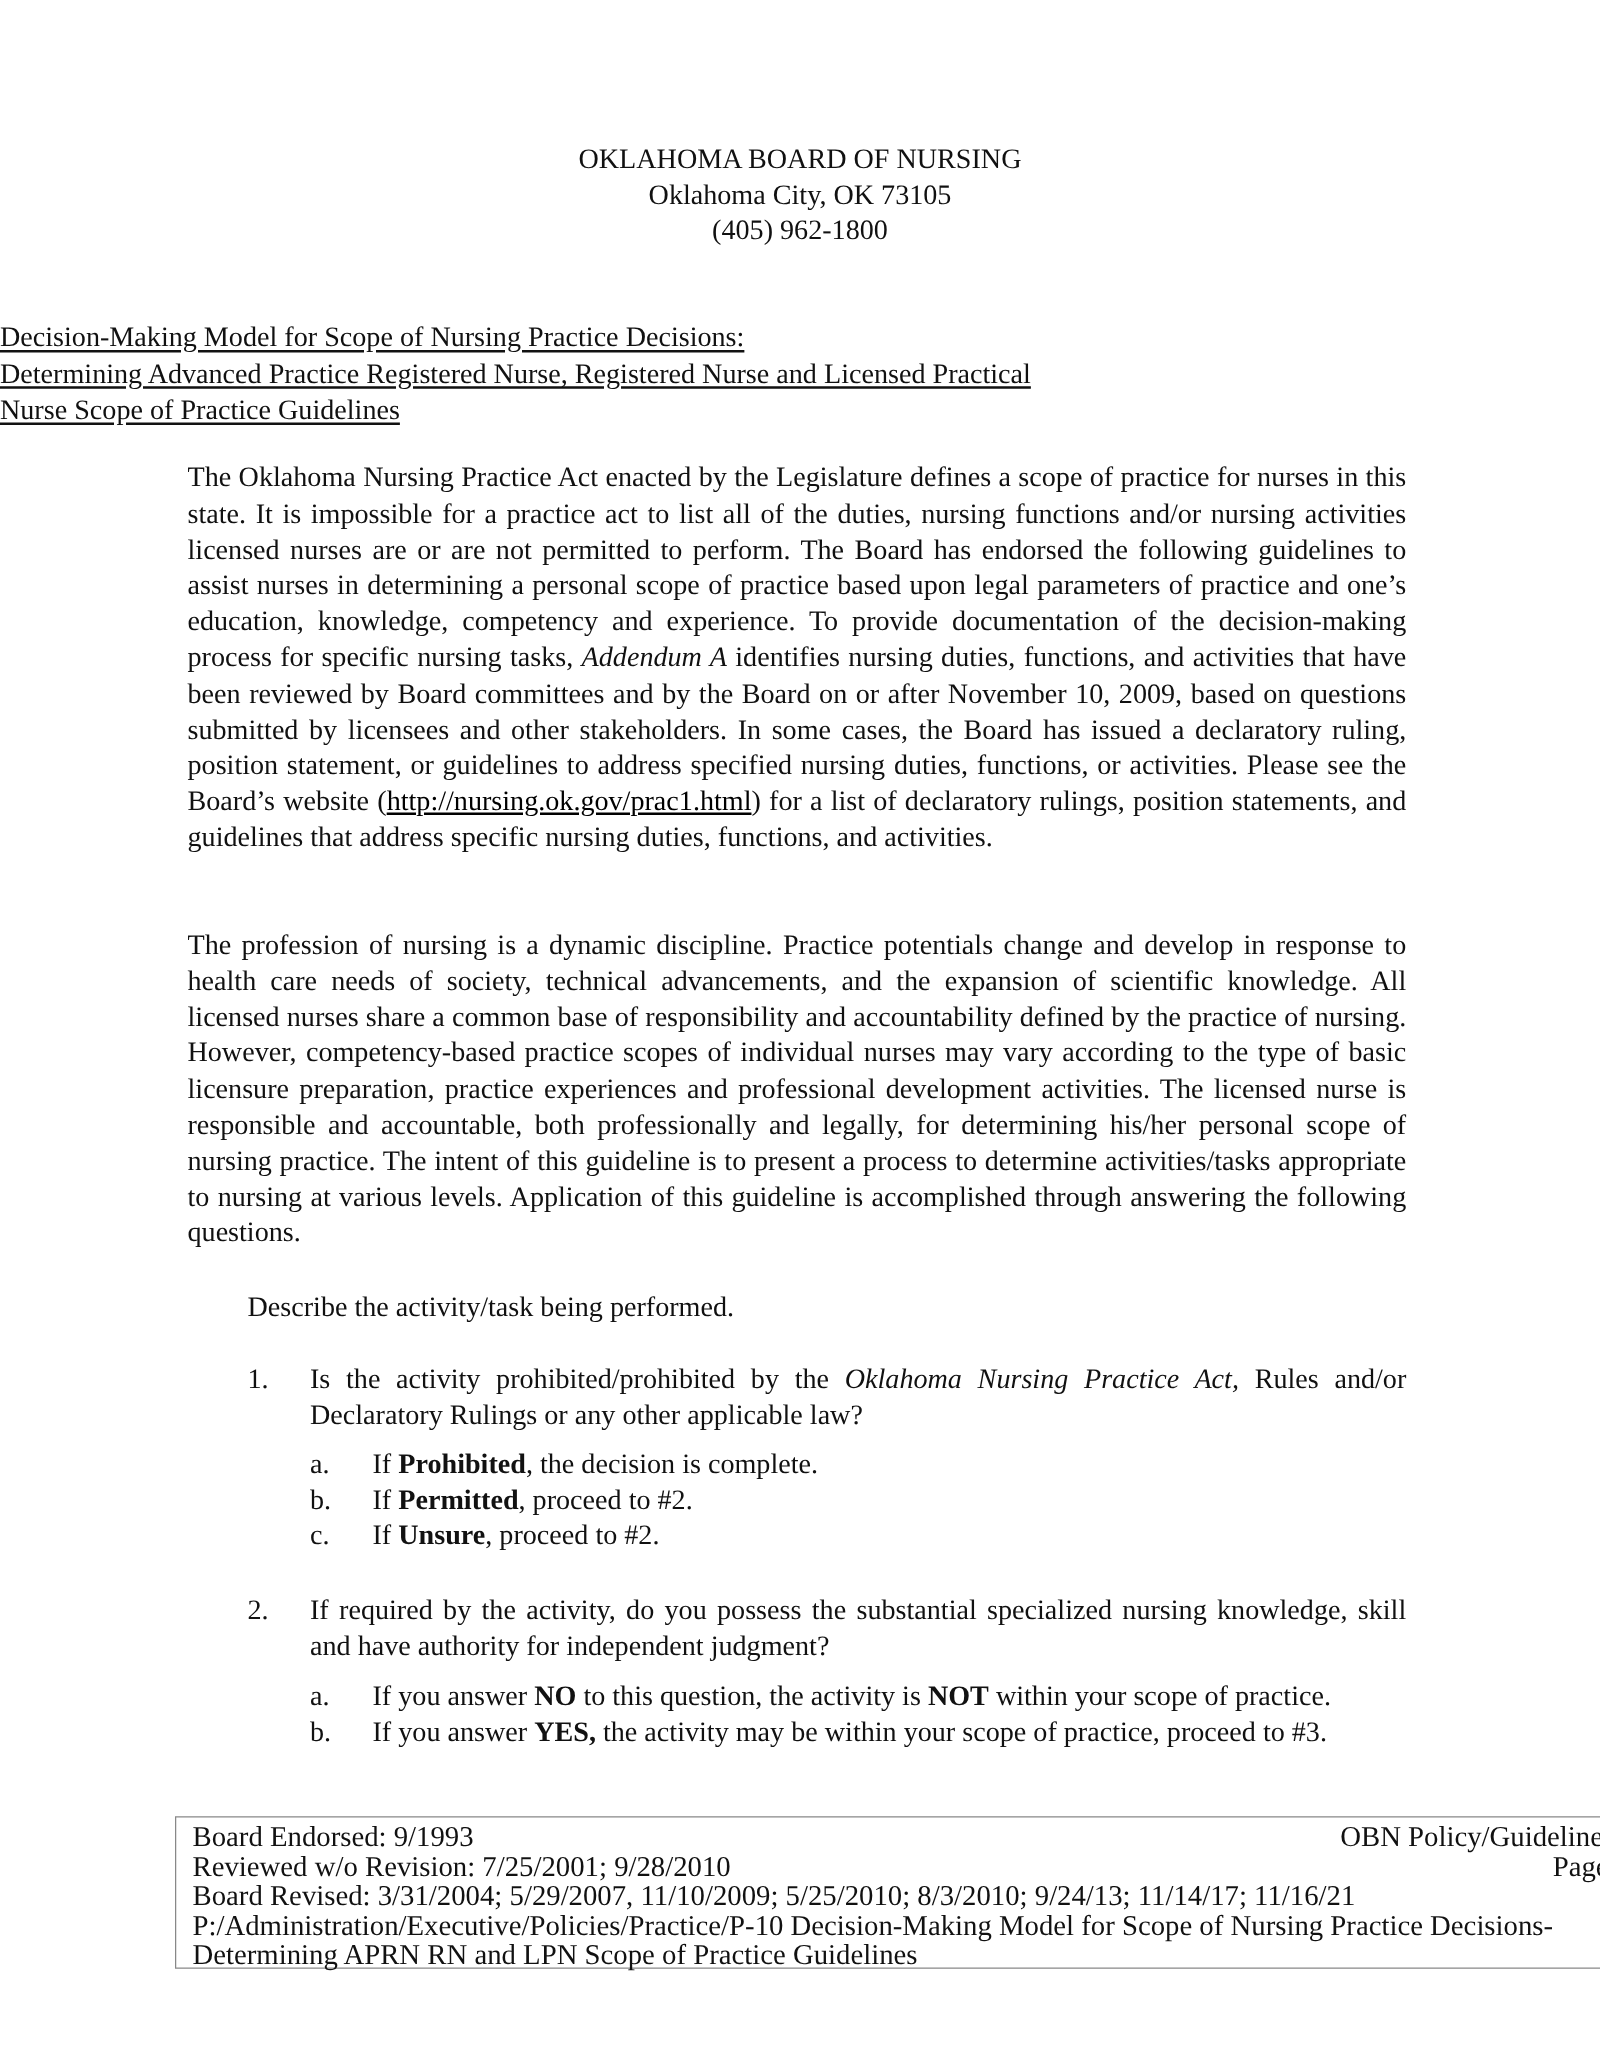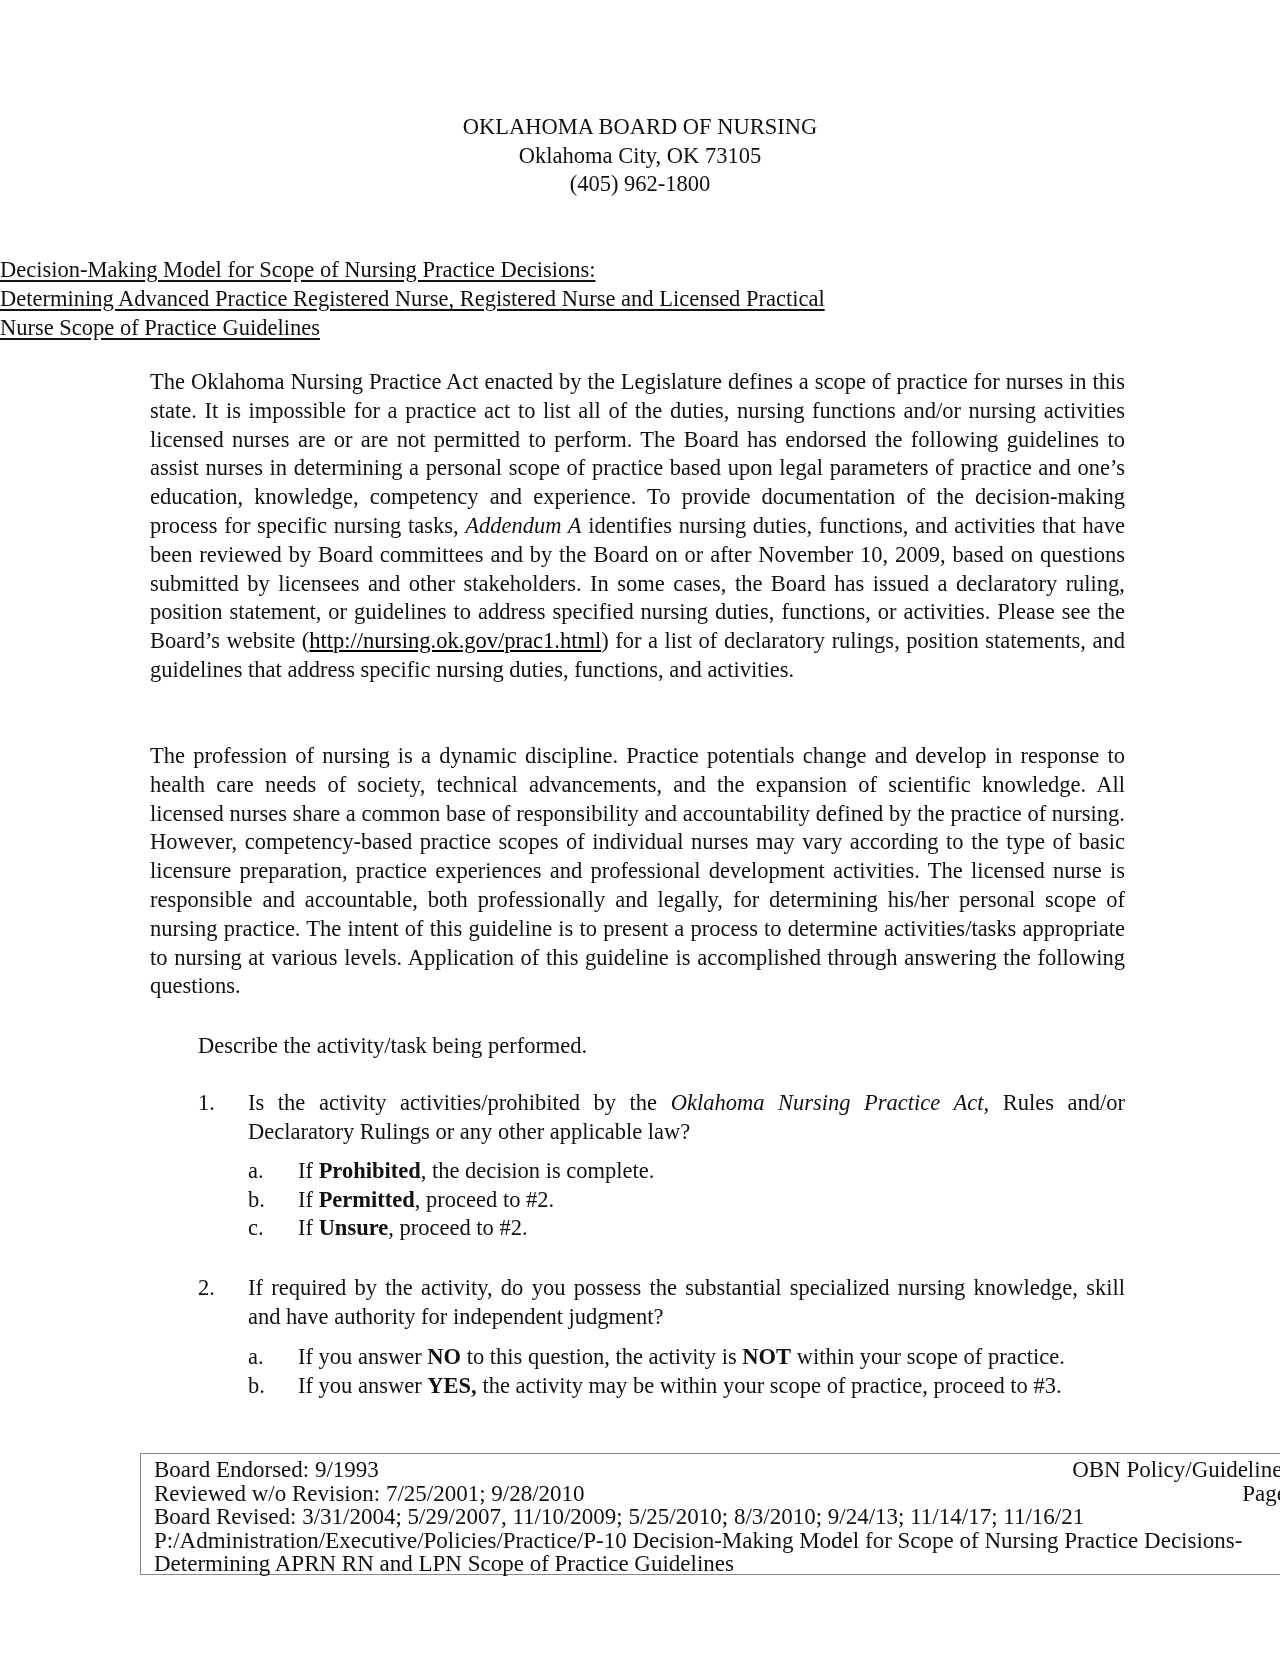--- a/index.html
+++ b/index.html
@@ -57,21 +57,21 @@
   </div>
 
   <div class="para p1"><span>The Oklahoma Nursing Practice Act enacted by the Legislature defines a scope of practice for nurses in this state.  It is impossible for a practice act to list all of the duties, nursing functions and/or nursing activities licensed nurses are or are not permitted to perform.  The Board has endorsed the following guidelines to assist nurses in determining a personal scope of practice based upon legal parameters of practice and one’s education, knowledge, competency and experience. To provide documentation of the decision-making process for specific nursing tasks, </span><i>Addendum A</i><span> identifies nursing duties, functions, and activities that have been reviewed by Board committees and by the Board on or after November 10, 2009, based on questions submitted by licensees and other stakeholders.  In some cases, the Board has issued a declaratory ruling, position statement, or guidelines to address specified nursing duties, functions, or activities. Please see the Board’s website (</span><a class="link" href="#">http://nursing.ok.gov/prac1.html</a><span>) for a list of declaratory rulings, position statements, and guidelines that address specific nursing duties, functions, and activities.</span></div>
 
   <div class="para p2">The profession of nursing is a dynamic discipline. Practice potentials change and develop in response to health care needs of society, technical advancements, and the expansion of scientific knowledge. All licensed nurses share a common base of responsibility and accountability defined by the practice of nursing. However, competency-based practice scopes of individual nurses may vary according to the type of basic licensure preparation, practice experiences and professional development activities. The licensed nurse is responsible and accountable, both professionally and legally, for determining his/her personal scope of nursing practice. The intent of this guideline is to present a process to determine activities/tasks appropriate to nursing at various levels. Application of this guideline is accomplished through answering the following questions.</div>
 
   <div class="describe">Describe the activity/task being performed.</div>
 
   <div class="q q1">
     <span class="num">1.</span>
-    <div class="qtext"><span>Is the activity activities/prohibited by the </span><i>Oklahoma Nursing Practice Act,</i><span> Rules and/or Declaratory Rulings or any other applicable law?</span></div>
+    <div class="qtext"><span>Is the activity prohibited/prohibited by the </span><i>Oklahoma Nursing Practice Act,</i><span> Rules and/or Declaratory Rulings or any other applicable law?</span></div>
   </div>
 
   <div class="opts o1">
     <div class="opt">
       <span class="letter">a.</span><span>If </span><b>Prohibited</b><span>, the decision is complete.</span>
     </div>
     <div class="opt">
       <span class="letter">b.</span><span>If </span><b>Permitted</b><span>, proceed to #2.</span>
     </div>
     <div class="opt">

